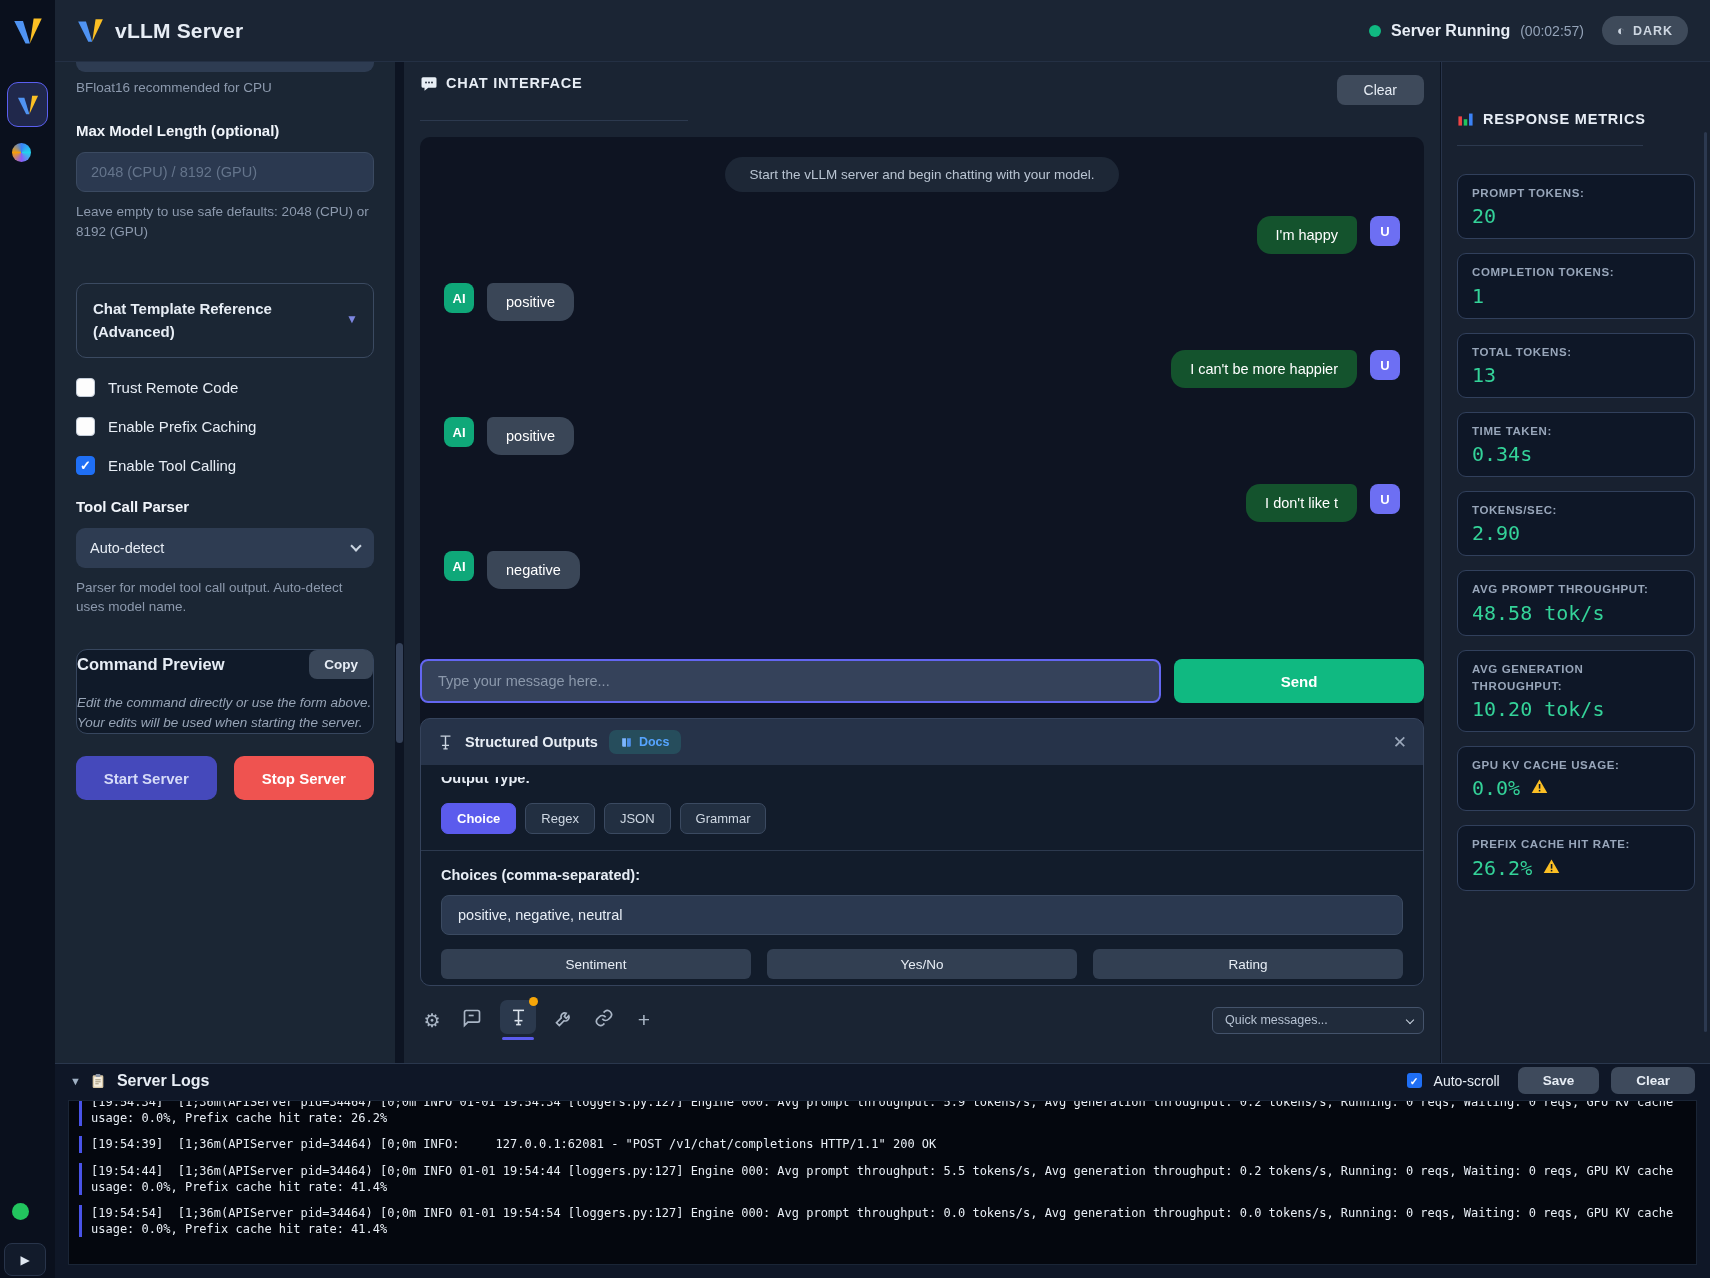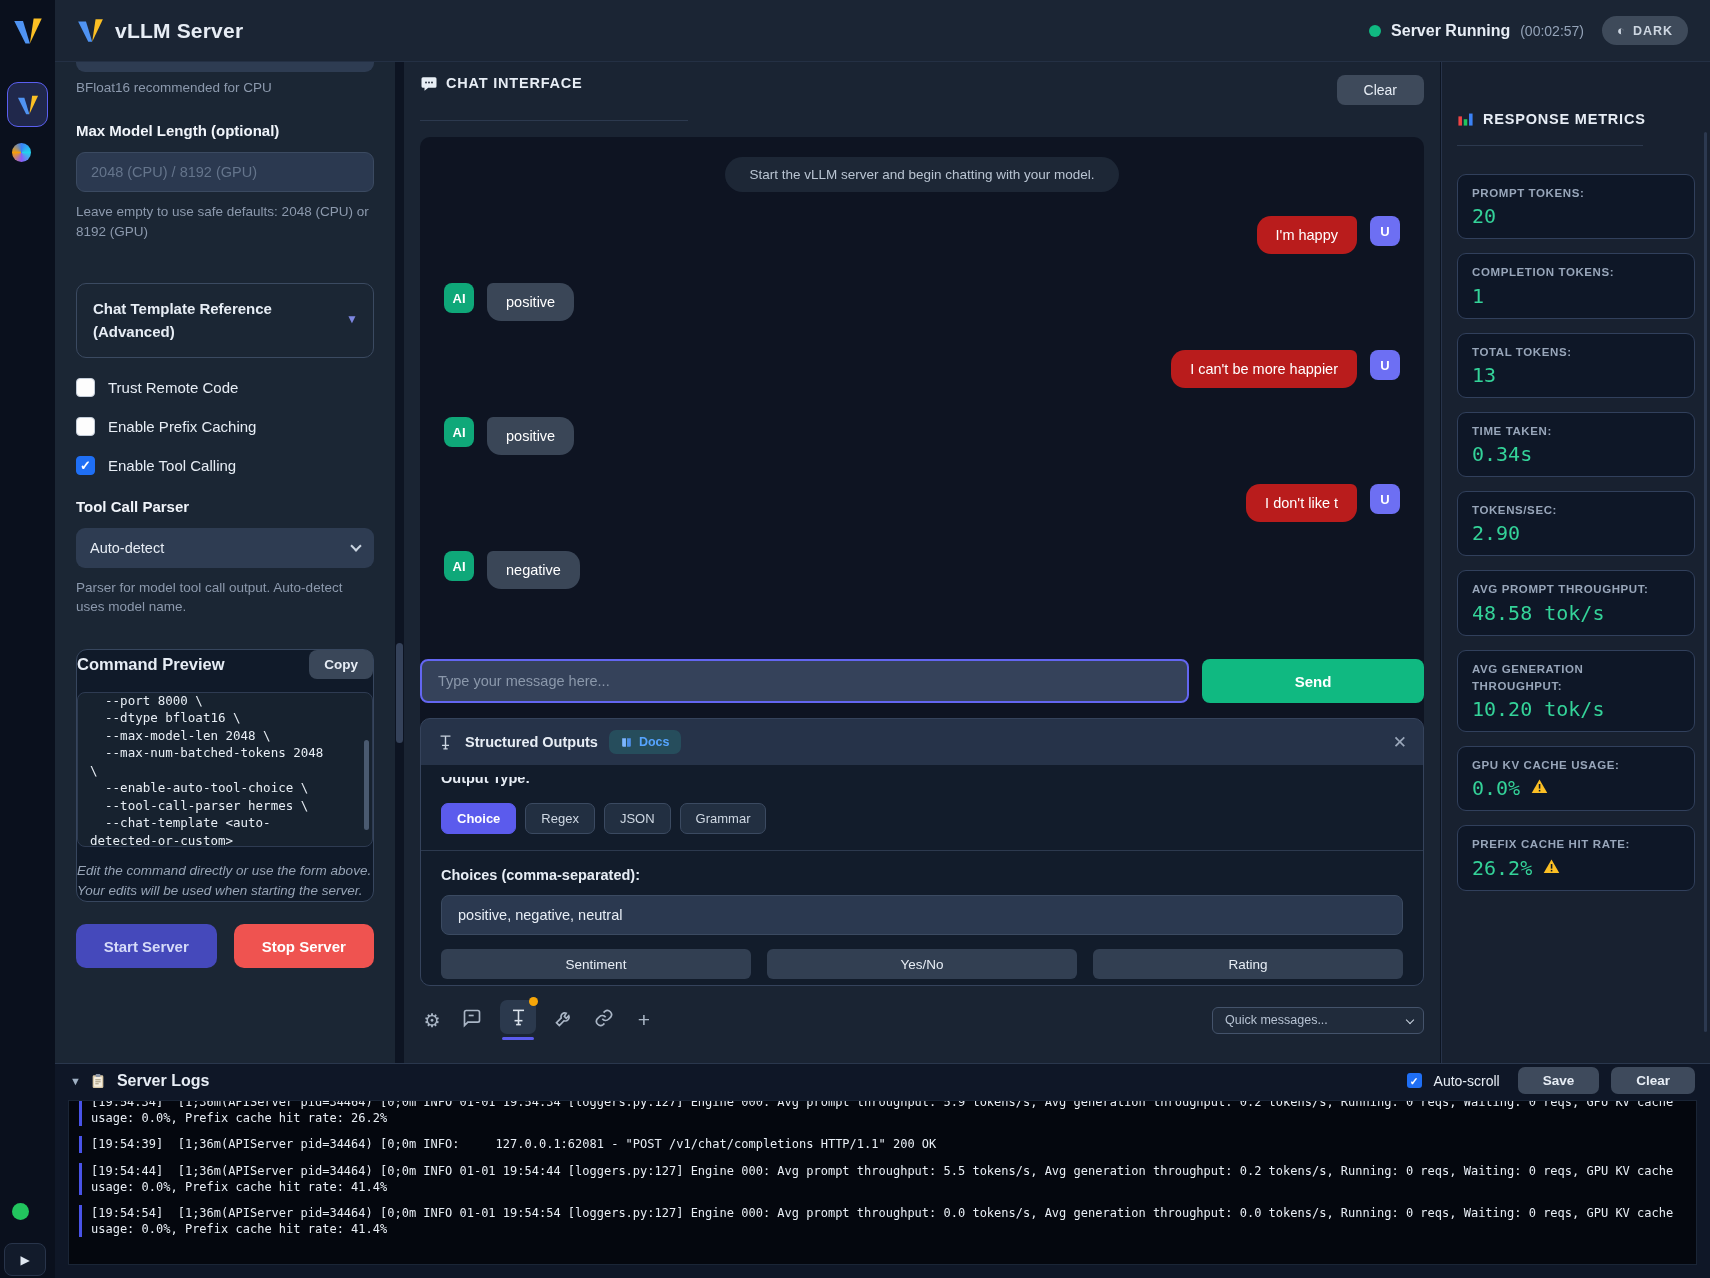--- a/index.html
+++ b/index.html
@@ -89,27 +89,27 @@
   .sys-pill { align-self:center; background:#1d2736; border-radius:18px; padding:10px 24px; font-size:13.5px;
     color:#b9c4d2; }
   .msgs { margin-top:24px; display:flex; flex-direction:column; gap:29px; }
   .mrow { display:flex; align-items:flex-start; gap:13px; }
   .mrow.user { justify-content:flex-end; }
   .avatar { width:30px; height:30px; border-radius:8px; display:flex; align-items:center; justify-content:center;
     font-size:13px; font-weight:bold; color:#fff; flex:0 0 auto; }
   .avatar.u { background:#6d6ff3; }
   .avatar.ai { background:#0fa879; }
   .bubble { padding:11px 19px; border-radius:14px; font-size:14.5px; color:#fff; max-width:620px; }
-  .bubble.user { background:#b91c1c; border-top-right-radius:6px; }
+  .bubble.user { background:#14532d; border-top-right-radius:6px; }
   .bubble.ai { background:#3a4657; border-top-left-radius:6px; }
   .input-row { position:absolute; top:597px; left:16px; right:16px; height:44px; display:flex; gap:13px; }
   .msg-input { flex:1; background:#35425a; border:2px solid #6366f1; border-radius:8px; padding:0 16px;
     color:#0ea5e9; font-size:14.5px; outline:none; font-family:"Liberation Sans",sans-serif; }
   .msg-input::placeholder { color:#8b98ab; }
-  .send-btn { width:222px; background:#10b981; border-radius:8px; color:#fff; font-weight:bold; font-size:15px;
+  .send-btn { width:250px; background:#10b981; border-radius:8px; color:#fff; font-weight:bold; font-size:15px;
     display:flex; align-items:center; justify-content:center; }
 
   
   .so-panel { position:absolute; top:656px; left:16px; right:16px; height:268px; background:#263349;
     border:1px solid #35435c; border-radius:10px; overflow:hidden; }
   .so-head { height:46px; display:flex; align-items:center; padding:0 16px; gap:11px; }
   .so-title { font-size:14.5px; font-weight:bold; }
   .docs-chip { background:#264d5c; border-radius:7px; padding:5px 11px; display:flex; align-items:center; gap:6px;
     color:#56a4ff; font-size:12.5px; font-weight:bold; }
   .so-close { margin-left:auto; color:#9aa7ba; font-size:17px; }
@@ -243,32 +243,20 @@
     <span>Auto-detect</span>
     <span class="chev"></span>
   </div>
   <div class="cfg-help">Parser for model tool call output. Auto-detect uses model name.</div>
 
   <div class="cmd-card">
     <div class="cmd-head">
       <div class="cmd-title">Command Preview</div>
       <div class="copy-btn">Copy</div>
     </div>
-    <div class="code-box">
-      <pre>  --port 8000 \
-  --dtype bfloat16 \
-  --max-model-len 2048 \
-  --max-num-batched-tokens 2048
-\
-  --enable-auto-tool-choice \
-  --tool-call-parser hermes \
-  --chat-template &lt;auto-
-detected-or-custom&gt;</pre>
-      <div class="code-thumb"></div>
-    </div>
     <div class="cmd-note">Edit the command directly or use the form above. Your edits will be used when starting the server.</div>
   </div>
 
   <div class="srv-btns">
     <div class="start-btn">Start Server</div>
     <div class="stop-btn">Stop Server</div>
   </div>
 </div>
 
 <div class="vtrack"></div>

